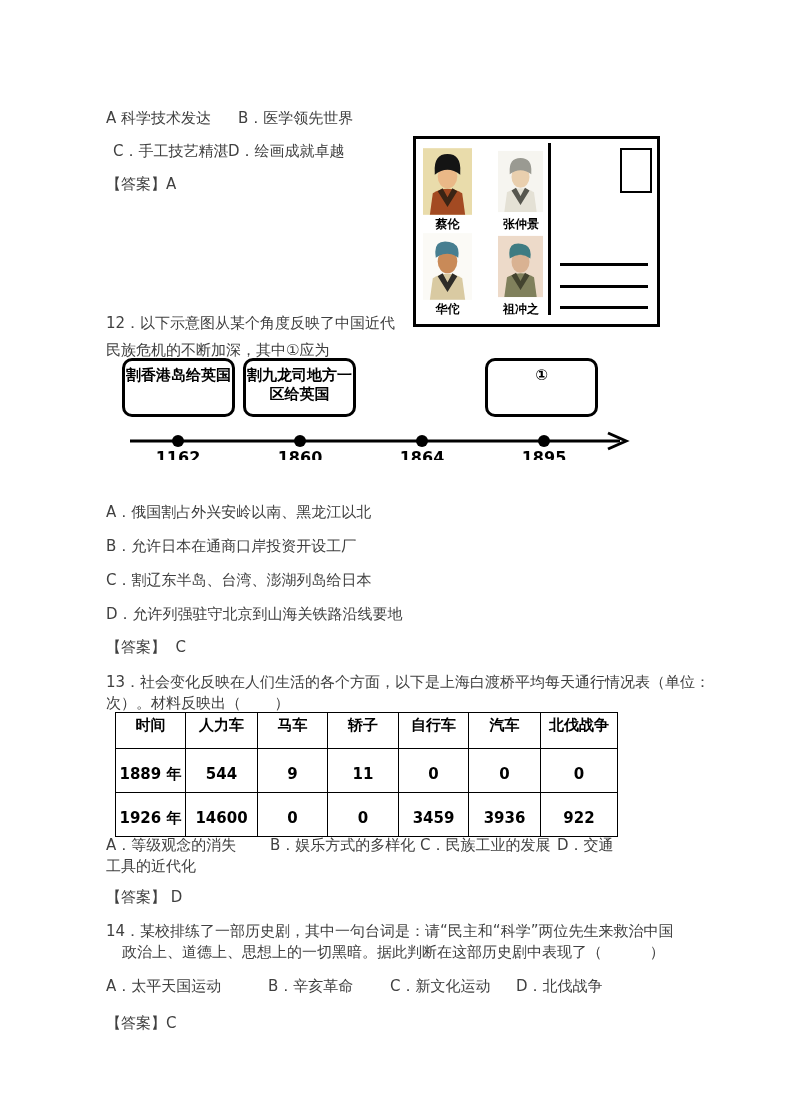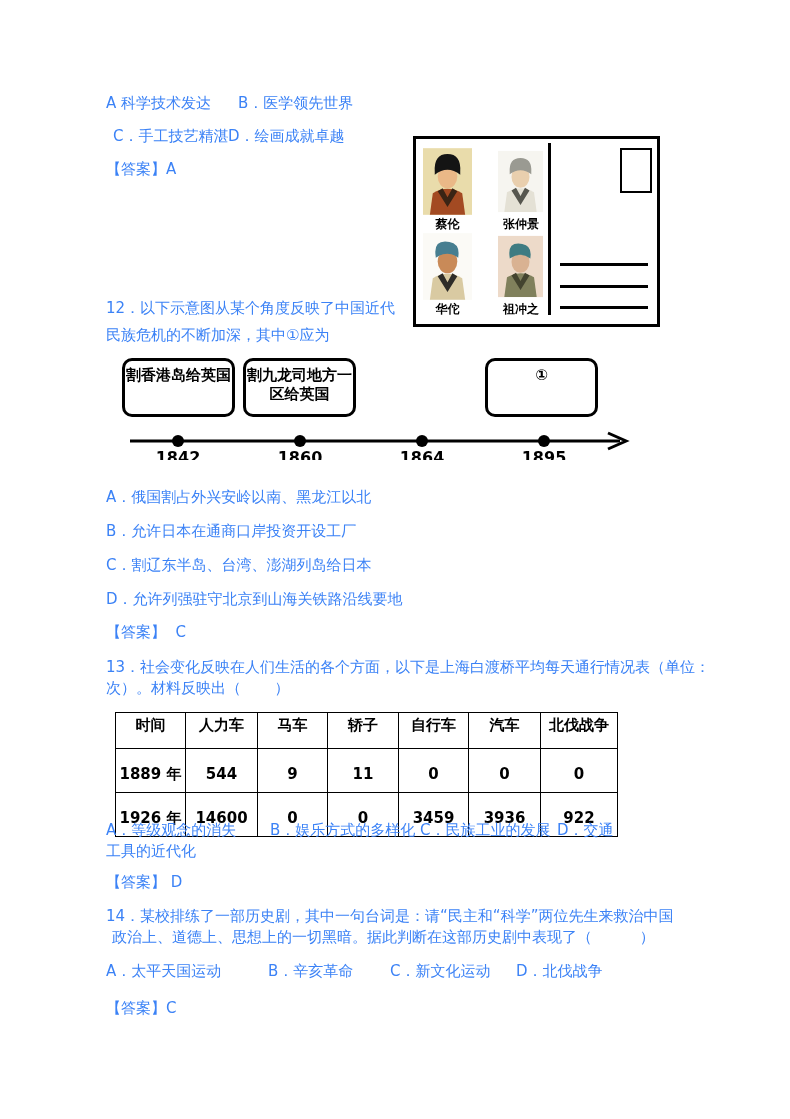--- a/index.html
+++ b/index.html
@@ -10,21 +10,22 @@
     background: #ffffff;
     color: #000000;
     font-family: "DejaVu Sans", sans-serif;
     overflow: hidden;
   }
   .t {
     position: absolute;
     font-size: 15px;
     line-height: 17px;
     white-space: pre;
-    color: #3b82f6;
+    color: #404040;
+    margin-top: 15px;
   }
   
   .postcard {
     position: absolute;
     left: 413px; top: 136px;
     width: 241px; height: 185px;
     border: 3px solid #000;
     background: #fff;
   }
   .portrait { position: absolute; display: block; }
@@ -149,21 +150,21 @@
 
   <svg class="tl-svg" width="510" height="24" viewBox="0 0 510 24">
     <line x1="4" y1="11" x2="494" y2="11" stroke="#000" stroke-width="3"></line>
     <polyline points="482,3 500,11 482,19" fill="none" stroke="#000" stroke-width="3"></polyline>
     <circle cx="52" cy="11" r="6" fill="#000"></circle>
     <circle cx="174" cy="11" r="6" fill="#000"></circle>
     <circle cx="296" cy="11" r="6" fill="#000"></circle>
     <circle cx="418" cy="11" r="6" fill="#000"></circle>
   </svg>
 
-  <div class="tl-year" style="left:153px;">1842</div>
+  <div class="tl-year" style="left:153px;">1162</div>
   <div class="tl-year" style="left:275px;">1860</div>
   <div class="tl-year" style="left:397px;">1864</div>
   <div class="tl-year" style="left:519px;">1895</div>
 
   <div class="t" style="left:106px; top:489px;">A．俄国割占外兴安岭以南、黑龙江以北</div>
   <div class="t" style="left:106px; top:523px;">B．允许日本在通商口岸投资开设工厂</div>
   <div class="t" style="left:106px; top:557px;">C．割辽东半岛、台湾、澎湖列岛给日本</div>
   <div class="t" style="left:106px; top:591px;">D．允许列强驻守北京到山海关铁路沿线要地</div>
   <div class="t" style="left:106px; top:624px;">【答案】  C</div>
 
@@ -212,21 +213,21 @@
     </table>
 
   <div class="t" style="left:106px; top:822px;">A．等级观念的消失</div>
   <div class="t" style="left:270px; top:822px;">B．娱乐方式的多样化</div>
   <div class="t" style="left:420px; top:822px;">C．民族工业的发展</div>
   <div class="t" style="left:557px; top:822px;">D．交通</div>
   <div class="t" style="left:106px; top:843px;">工具的近代化</div>
   <div class="t" style="left:106px; top:874px;">【答案】 D</div>
 
   <div class="t" style="left:106px; top:908px;">14．某校排练了一部历史剧，其中一句台词是：请“民主和“科学”两位先生来救治中国</div>
-  <div class="t" style="left:112px; top:929px;text-align:center;">政治上、道德上、思想上的一切黑暗。据此判断在这部历史剧中表现了（          ）</div>
+  <div class="t" style="left:122px; top:929px;text-align:center;">政治上、道德上、思想上的一切黑暗。据此判断在这部历史剧中表现了（          ）</div>
 
   <div class="t" style="left:106px; top:963px;">A．太平天国运动</div>
   <div class="t" style="left:268px; top:963px;">B．辛亥革命</div>
   <div class="t" style="left:390px; top:963px;">C．新文化运动</div>
   <div class="t" style="left:516px; top:963px;">D．北伐战争</div>
   <div class="t" style="left:106px; top:1000px;">【答案】C</div>
 
 </div>
 
 </body></html>

